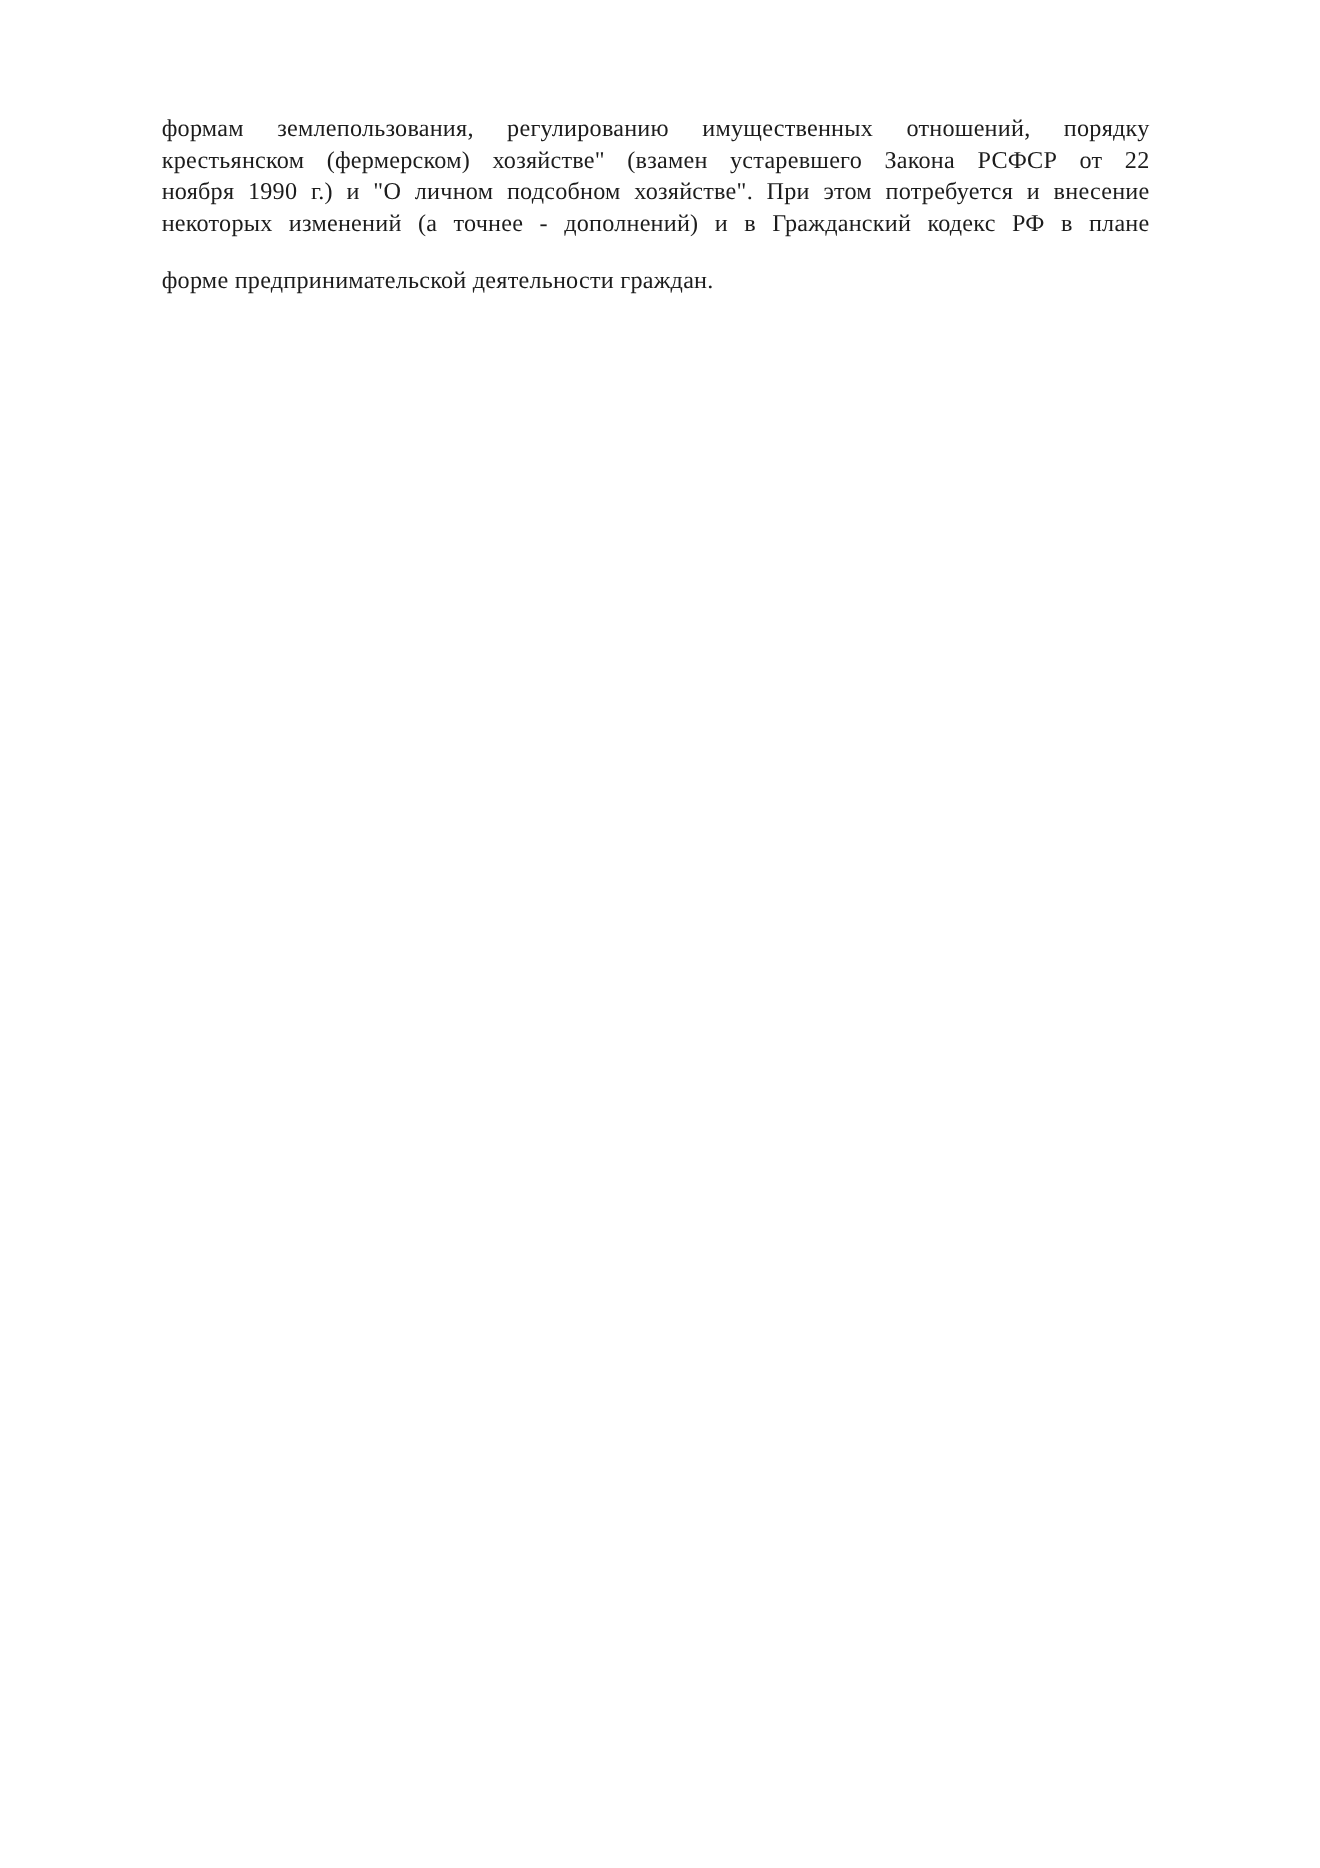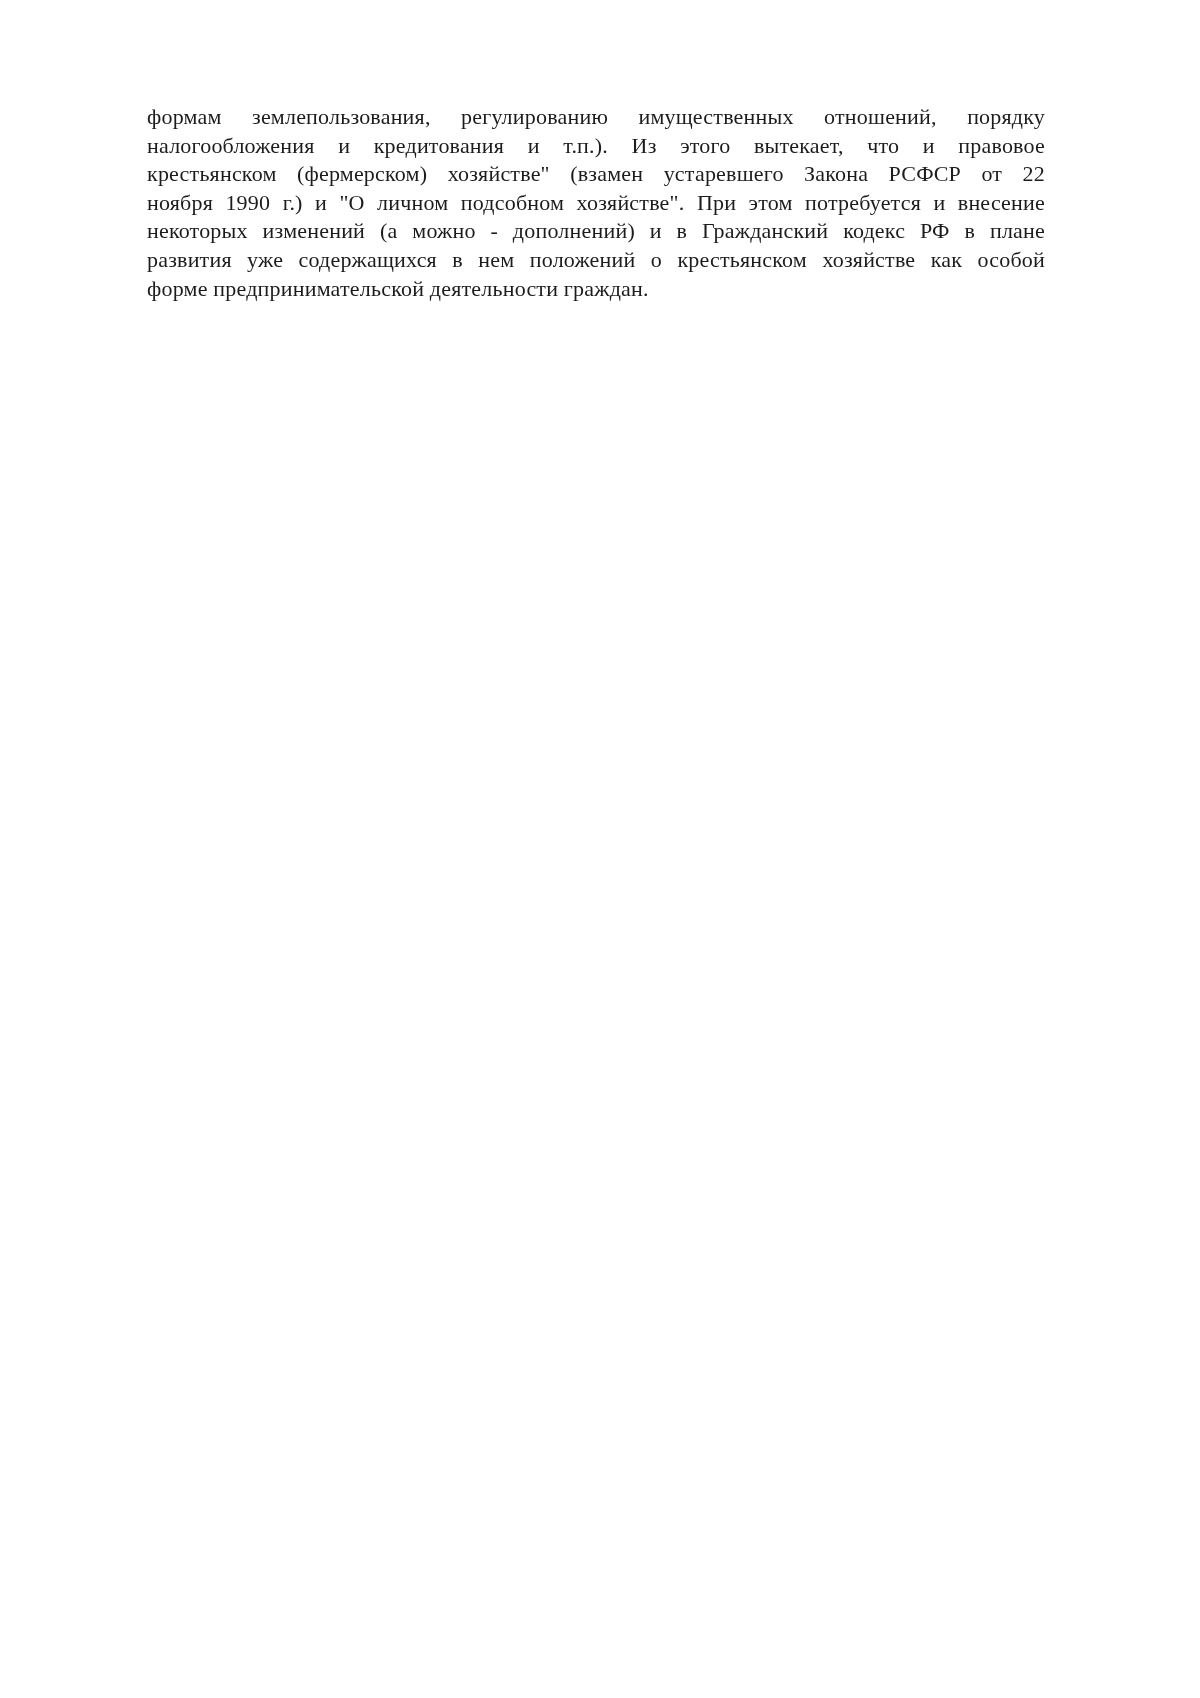--- a/index.html
+++ b/index.html
@@ -29,28 +29,27 @@
     -webkit-font-smoothing: antialiased;
   }
   .line {
     text-align: justify;
     text-align-last: justify;
     white-space: normal;
   }
   .line.last {
     text-align: left;
     text-align-last: left;
+    margin-top: 24px;
   }
 </style>
 </head>
 <body>
 
 <div class="page">
   <div class="textblock">
     <div class="line">формам землепользования, регулированию имущественных отношений, порядку</div>
-    <div class="line">налогообложения и кредитования и т.п.). Из этого вытекает, что и правовое</div>
     <div class="line">крестьянском (фермерском) хозяйстве" (взамен устаревшего Закона РСФСР от 22</div>
     <div class="line">ноября 1990 г.) и "О личном подсобном хозяйстве". При этом потребуется и внесение</div>
-    <div class="line">некоторых изменений (а можно - дополнений) и в Гражданский кодекс РФ в плане</div>
-    <div class="line">развития уже содержащихся в нем положений о крестьянском хозяйстве как особой</div>
+    <div class="line">некоторых изменений (а точнее - дополнений) и в Гражданский кодекс РФ в плане</div>
     <div class="line last">форме предпринимательской деятельности граждан.</div>
   </div>
 </div>
 
 </body></html>

